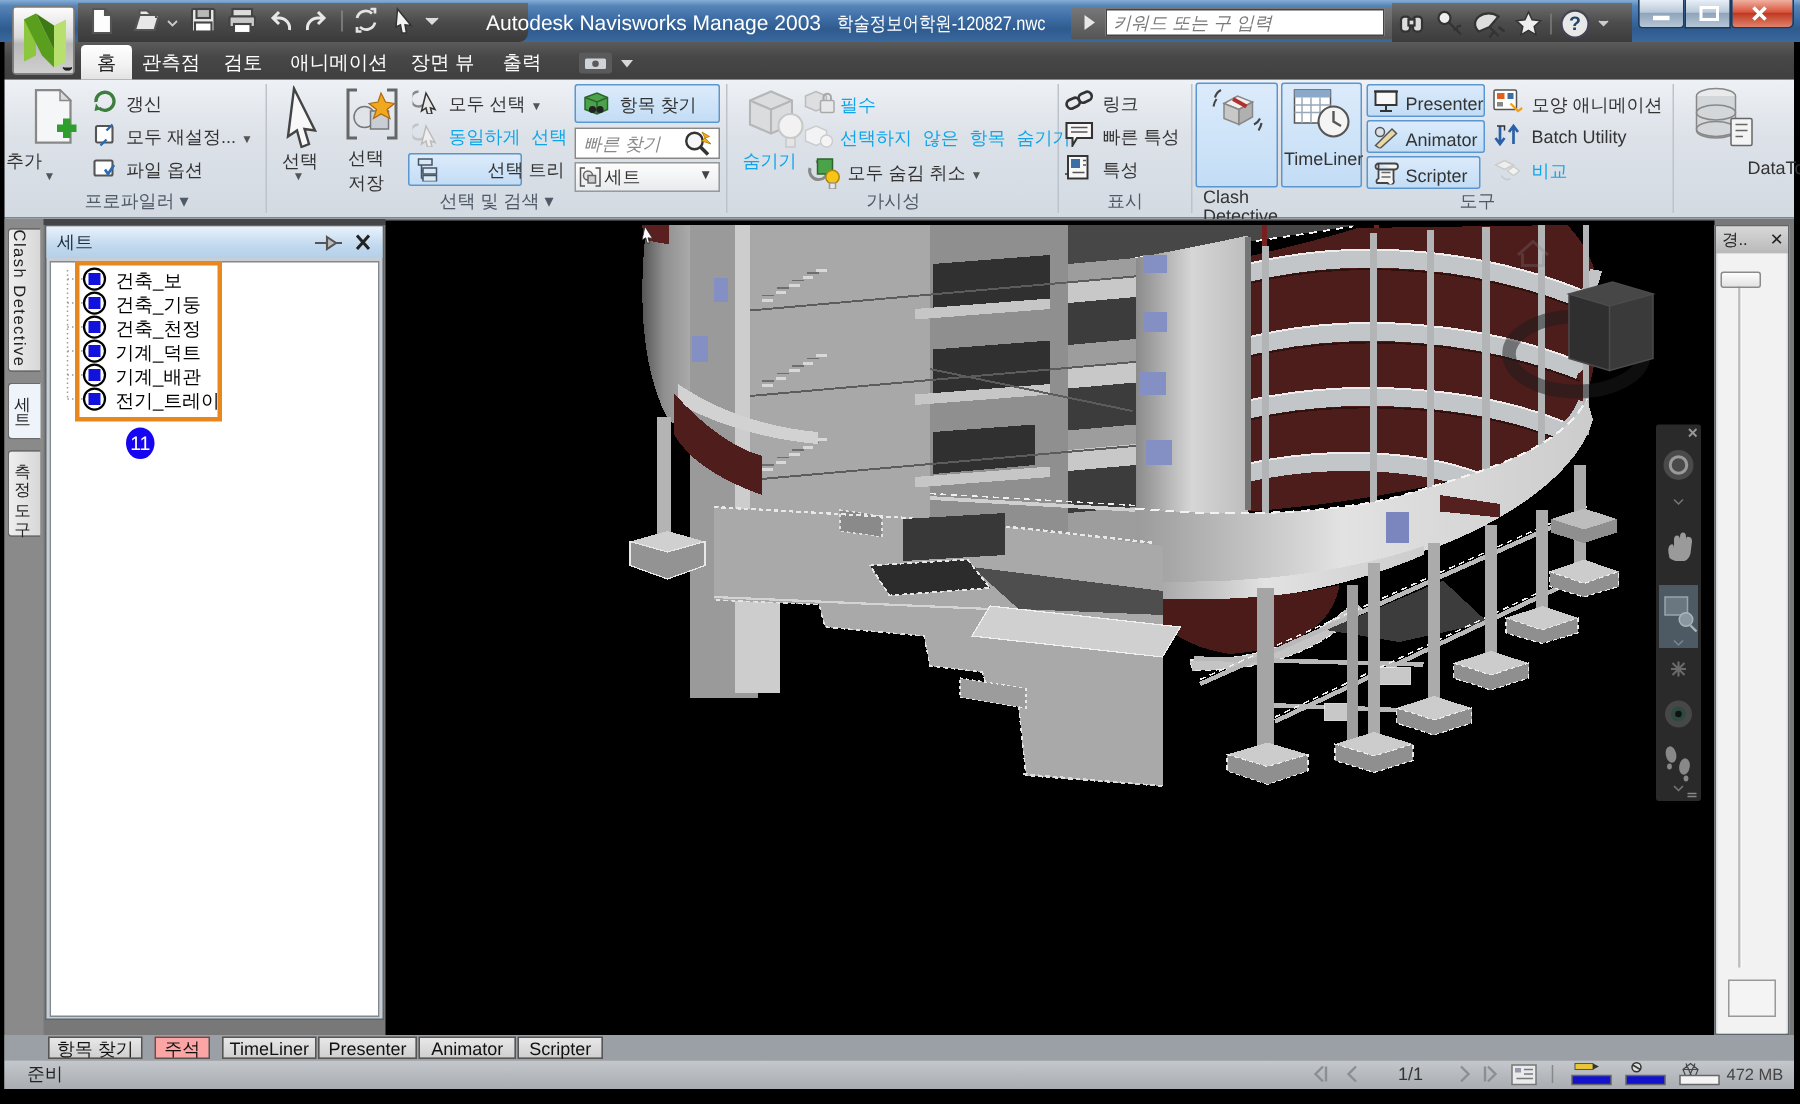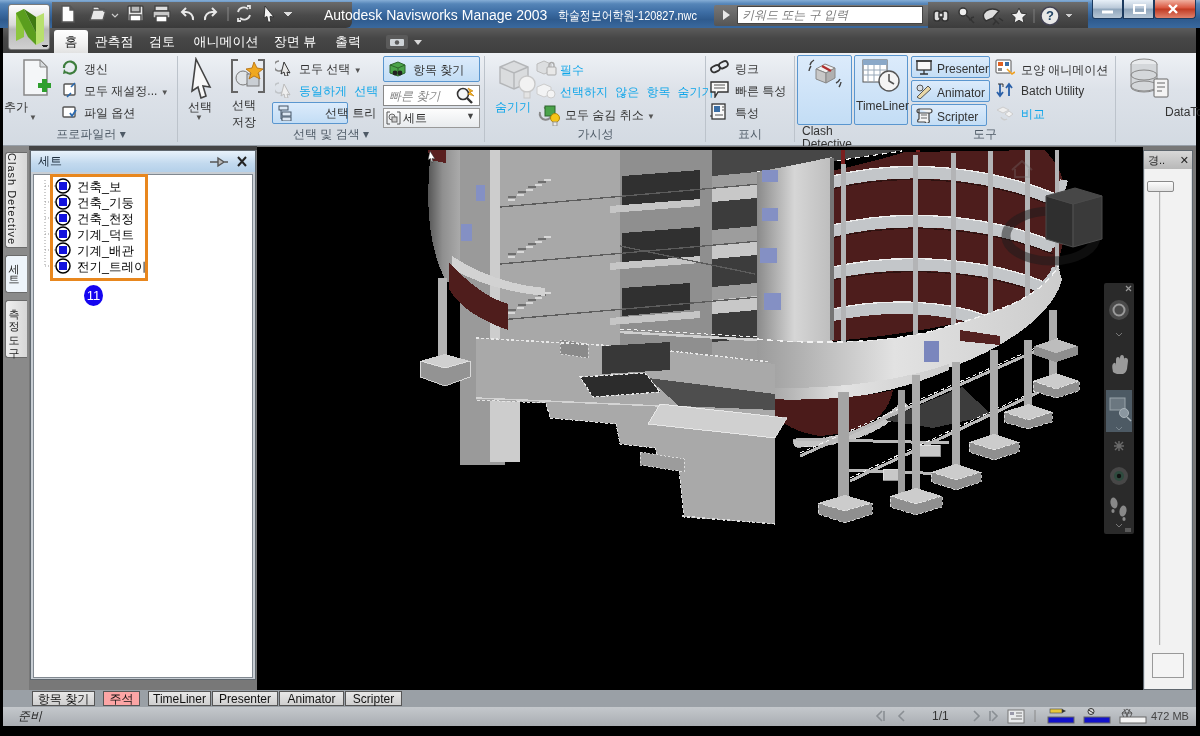--- a/index.html
+++ b/index.html
@@ -36,21 +36,21 @@
 #orangebox { left:50px; top:174px; width:98px; height:107px; border:3px solid #e8871e; z-index:8; }
 #badge { left:84px; top:285px; width:19px; height:21px; background:#1505f0; border-radius:50%; color:#fff; font-size:13px; text-align:center; line-height:21px; z-index:8; }
 
 #viewport { left:257px; top:147px; width:886px; height:543px; background:#000; }
 
 #rpanel { left:1143px; top:150px; width:50px; height:540px; background:#d8dce0; border:1px solid #5f676e; }
 #rtitle { left:1144px; top:151px; width:48px; height:18px; background:linear-gradient(#d8d8d8,#b8b8b8); font-size:11px; color:#222; line-height:18px; padding-left:4px; }
 
 #tabstrip { left:3px; top:690px; width:1193px; height:17px; background:#9aa0a6; }
 .btab { top:691px; height:15px; background:linear-gradient(#e8e8e8,#cfcfcf); border:1px solid #555; font-size:12px; color:#111; text-align:center; line-height:14px; }
-#statusbar { left:3px; top:707px; width:1193px; height:19px; background:linear-gradient(#c4c8cc,#a9adb2); color:#222; font-size:12px; line-height:19px;font-style:italic; }
+#statusbar { left:3px; top:707px; width:1193px; height:19px; background:linear-gradient(#c4c8cc,#a9adb2); color:#222; font-size:12px; line-height:19px; }
 </style>
 </head>
 <body>
 
 <div class="abs" id="titlebar"></div>
 <div class="abs" id="qat"></div>
 <svg class="abs" style="left:56px;top:3px;z-index:7;" width="300" height="24" viewBox="0 0 300 24">
  <g stroke="#f2f2f2" fill="none" stroke-width="1.4">
   <path d="M6,3 h8 l4,4 v12 h-12 Z M14,3 v4 h4" fill="#fdfdfd" stroke="#555"></path>
   <g transform="translate(32,0)">

